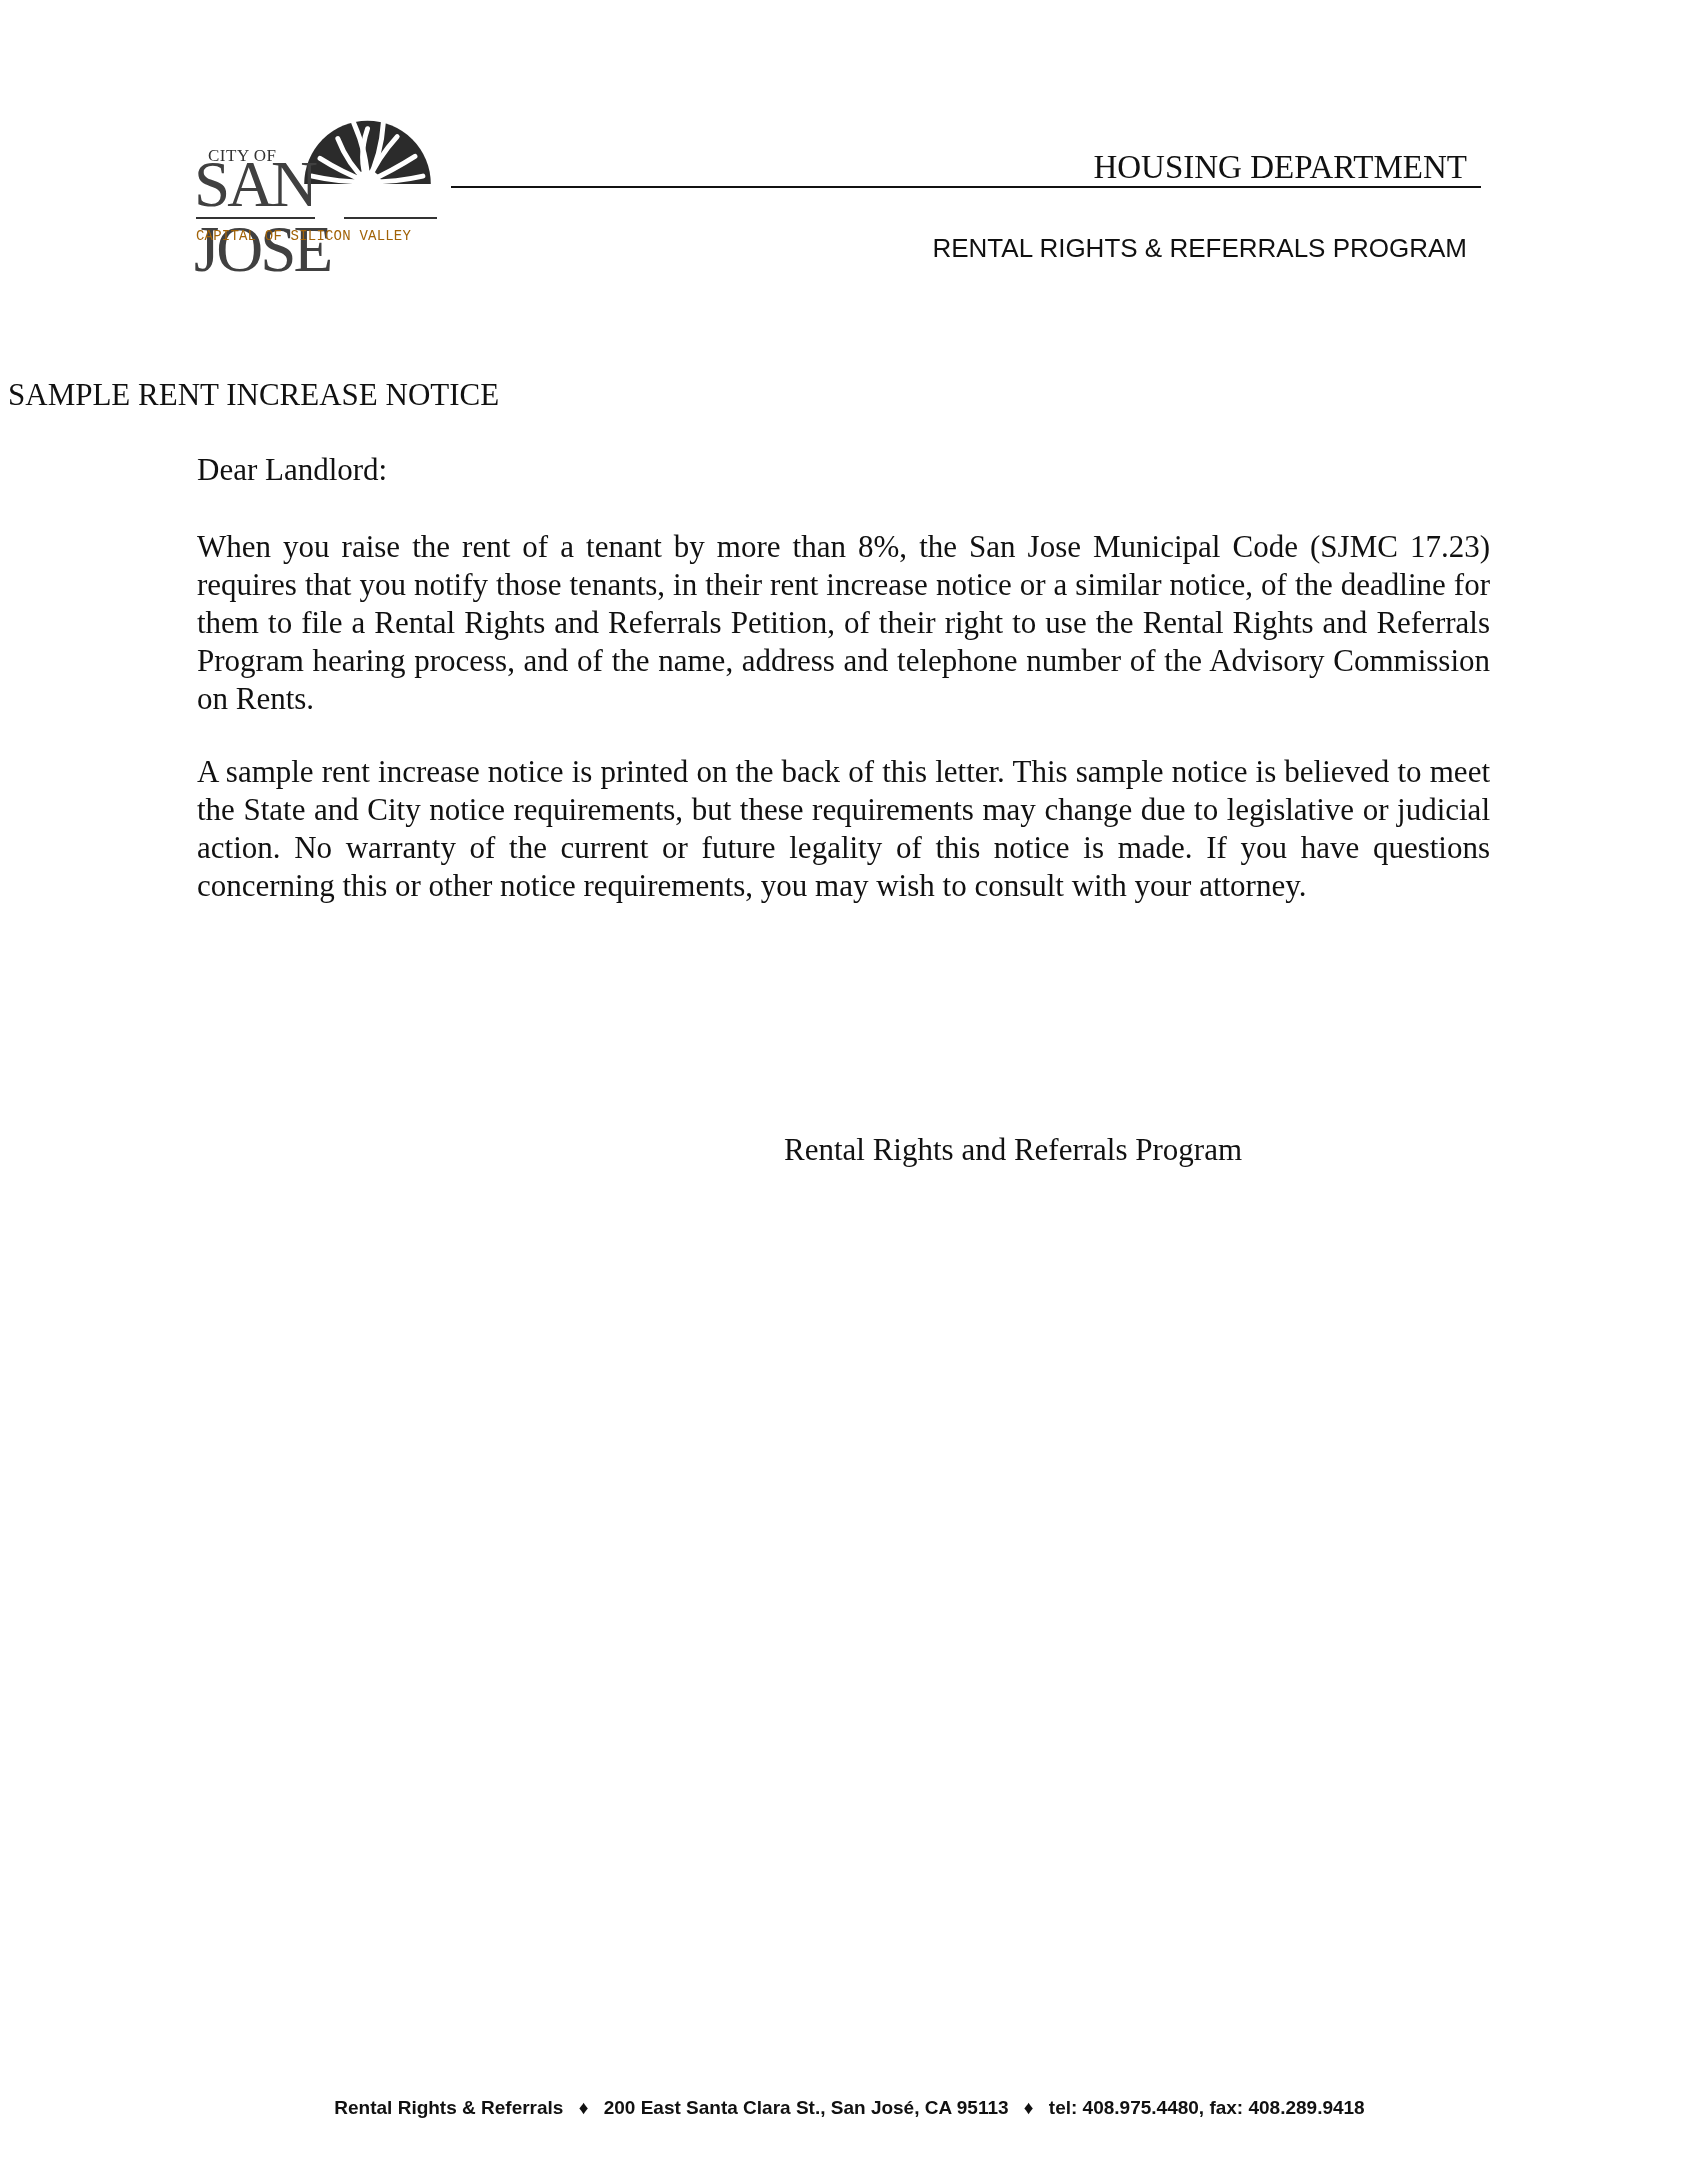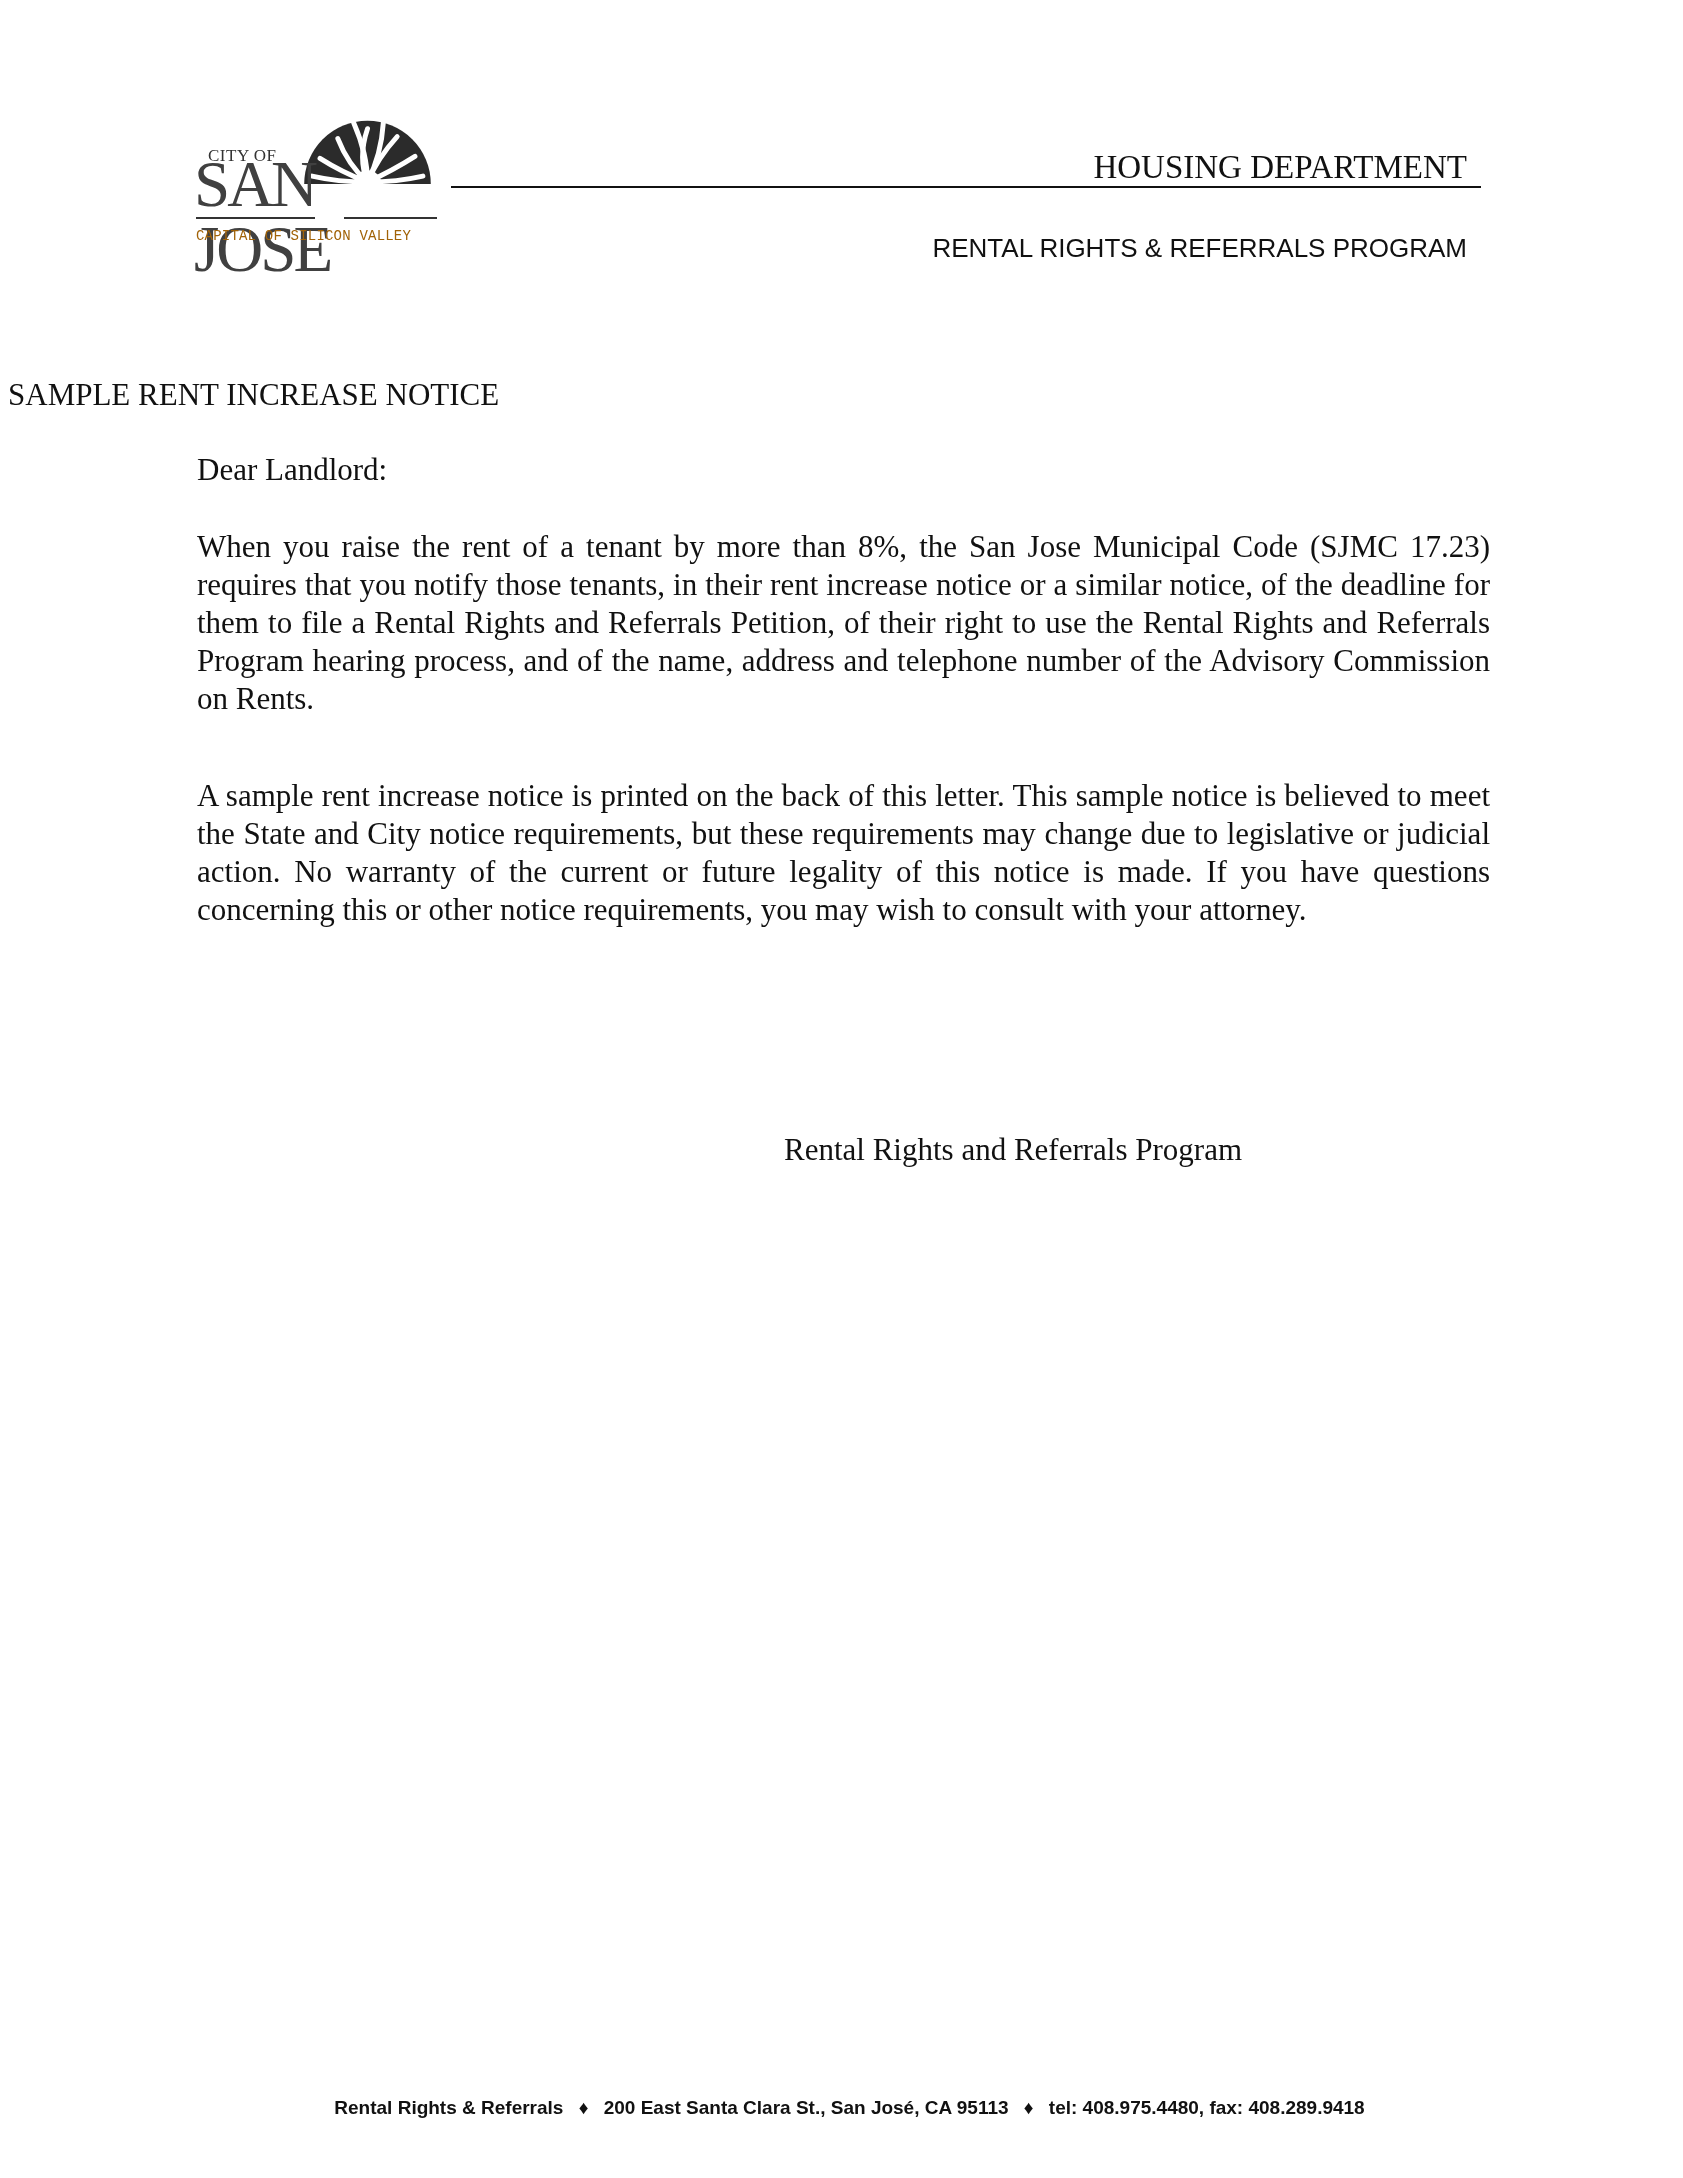--- a/index.html
+++ b/index.html
@@ -20,21 +20,21 @@
     
     .header-line { position: absolute; left: 451px; top: 186px; width: 1030px; height: 2px; background: #111; }
     .dept { position: absolute; right: 216px; top: 149px; font-size: 33px; color: #111; white-space: nowrap; }
     .program { position: absolute; right: 216px; top: 189px; font-size: 26px; color: #111; white-space: nowrap; }
 
     
     .title { position: absolute; left: 8px; width: 1683px; top: 377px; text-align: left; font-size: 31px; }
     .salutation { position: absolute; left: 197px; top: 452px; font-size: 31px; }
     .para { position: absolute; left: 197px; width: 1293px; font-size: 31px; line-height: 38px; text-align: justify; }
     .p1 { top: 528px; }
-    .p2 { top: 753px; margin-top: 24px; }
+    .p2 { top: 753px; }
     .signature { position: absolute; left: 784px; top: 1132px; font-size: 31px; }
 
     
     .footer { position: absolute; left: 8px; width: 1683px; top: 2051px; text-align: center; font-size: 19px; font-weight: bold; line-height: 26px; }
     .footer .sep { margin: 0 10px; font-weight: normal; }
   </style>
 </head>
 <body>
 
 <div class="logo">

